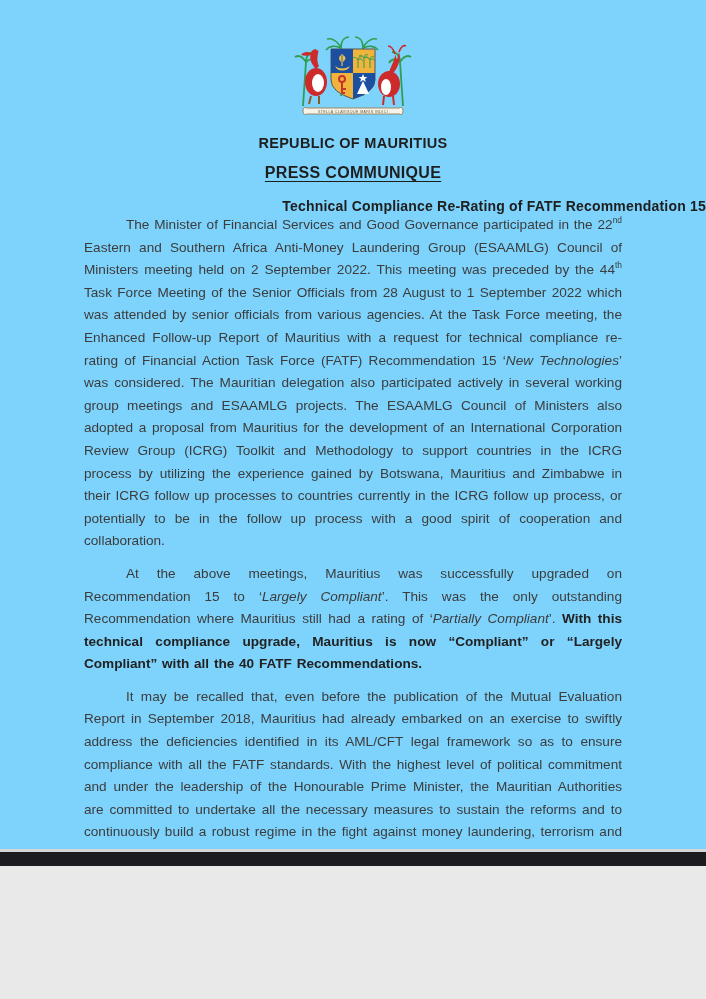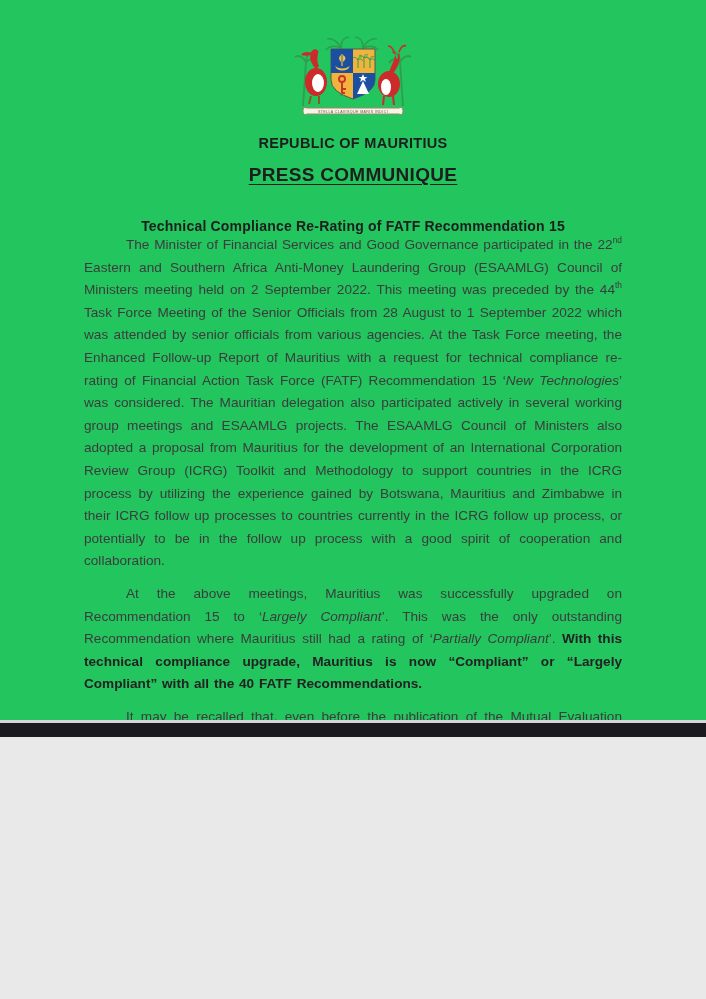--- a/index.html
+++ b/index.html
@@ -1,41 +1,41 @@
 <!DOCTYPE html>
 <html><head>
 <meta charset="utf-8">
 <style>
   html,body{margin:0;padding:0;background:#e9e9e9;}
   .page{
     position:relative;
-    width:706px;height:737px;
+    width:706px;height:866px;
     margin:0 auto;
-    background:#22c55e;
+    background:#7dd3fc;
     overflow:hidden;
     font-family:"Liberation Sans", sans-serif;
     color:#3c3c3c;
   }
   .crest-wrap{
     margin-top:36px;
     display:flex;justify-content:center;
   }
   .hdr{
     text-align:center;
     font-weight:bold;
     color:#1e1e1e;
     letter-spacing:.3px;
   }
   .hdr-country{font-size:14.5px;margin-top:7px;}
   .hdr-doc{
-    font-size:19px;margin-top:13px;
+    font-size:16px;margin-top:13px;
     text-decoration:underline;
     text-underline-offset:3px;
   }
-  .hdr-title{font-size:14px;margin-top:32px;letter-spacing:.2px;}
+  .hdr-title{font-size:14px;margin-top:16px;letter-spacing:.2px;text-align:right;}
   .content{
     padding:0 84px;
   }
   .body-text{}
   .para{
     font-size:13.6px;
     line-height:22.6px;
     text-align:justify;
     text-indent:42px;
     margin:0 0 10px 0;

